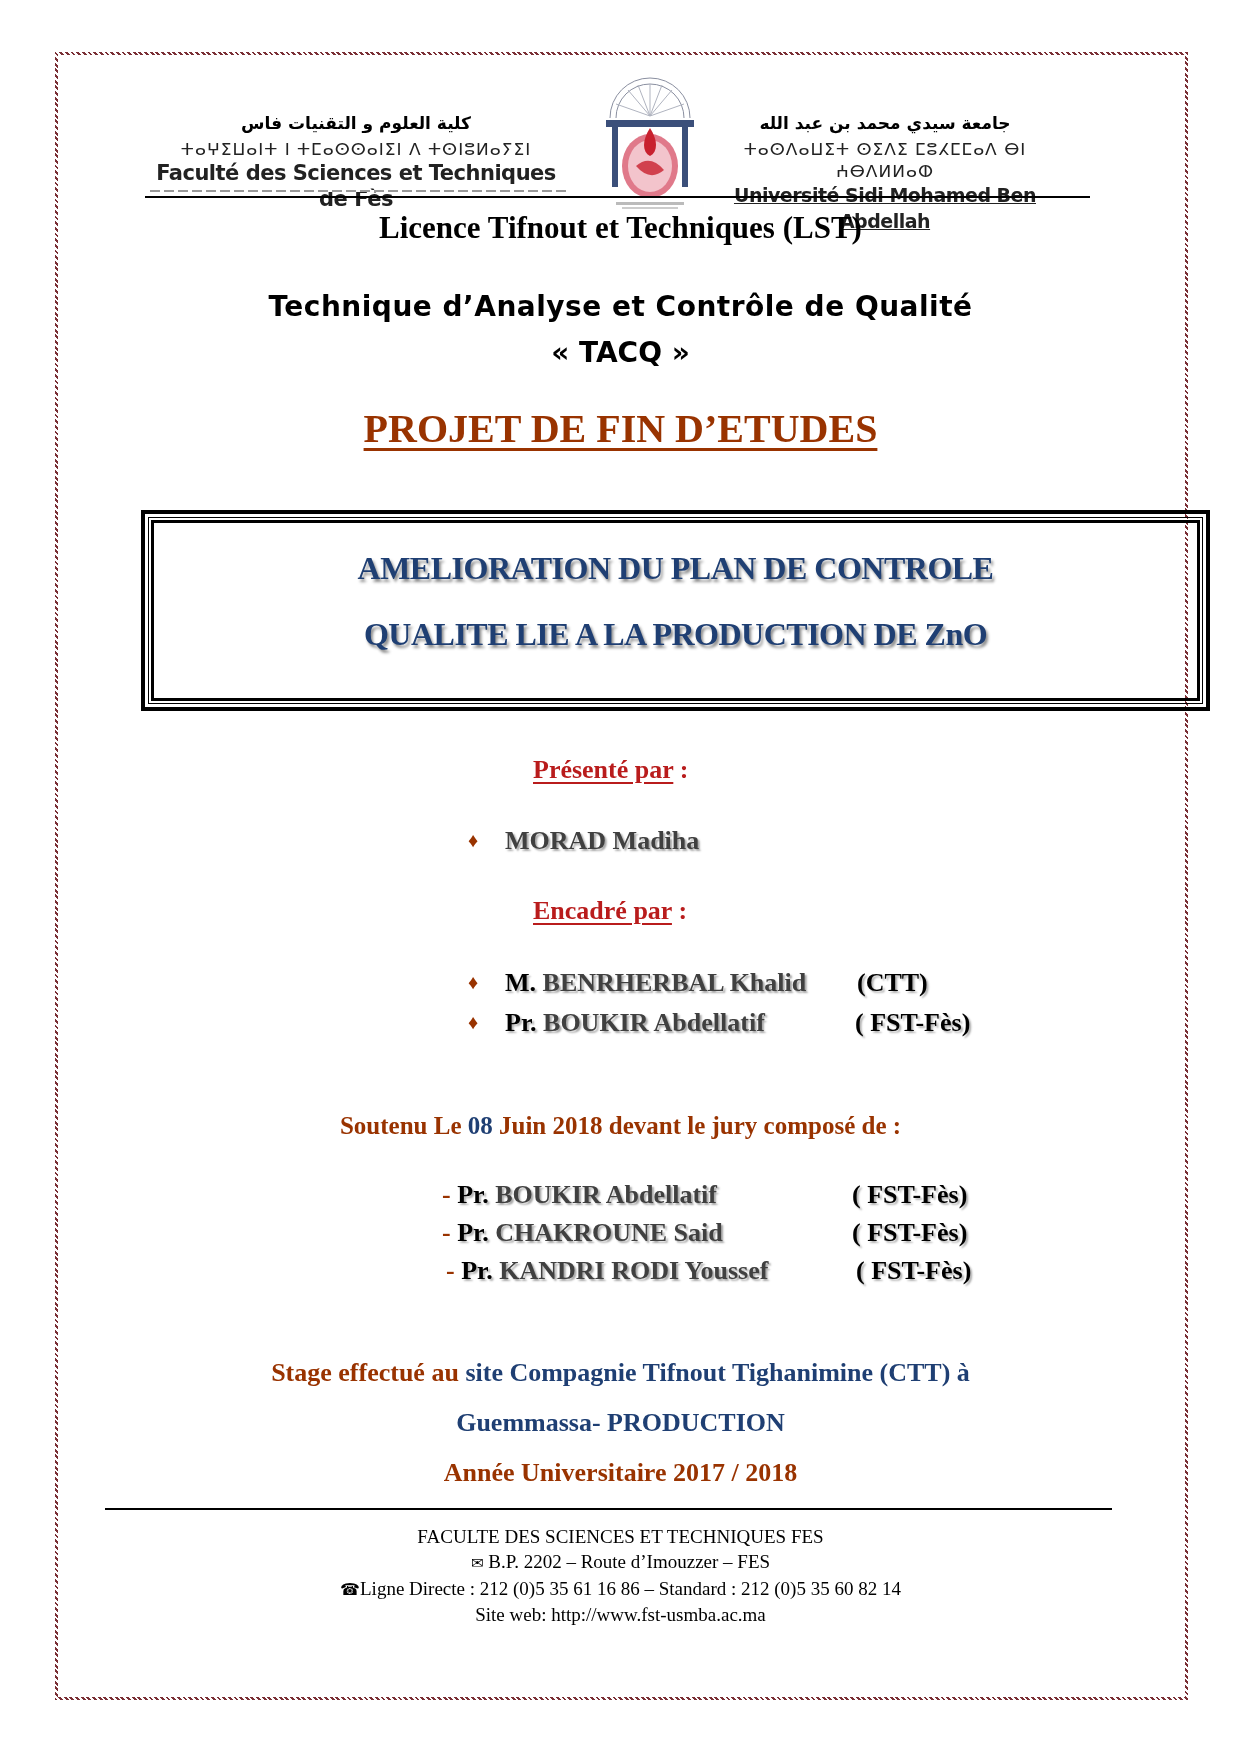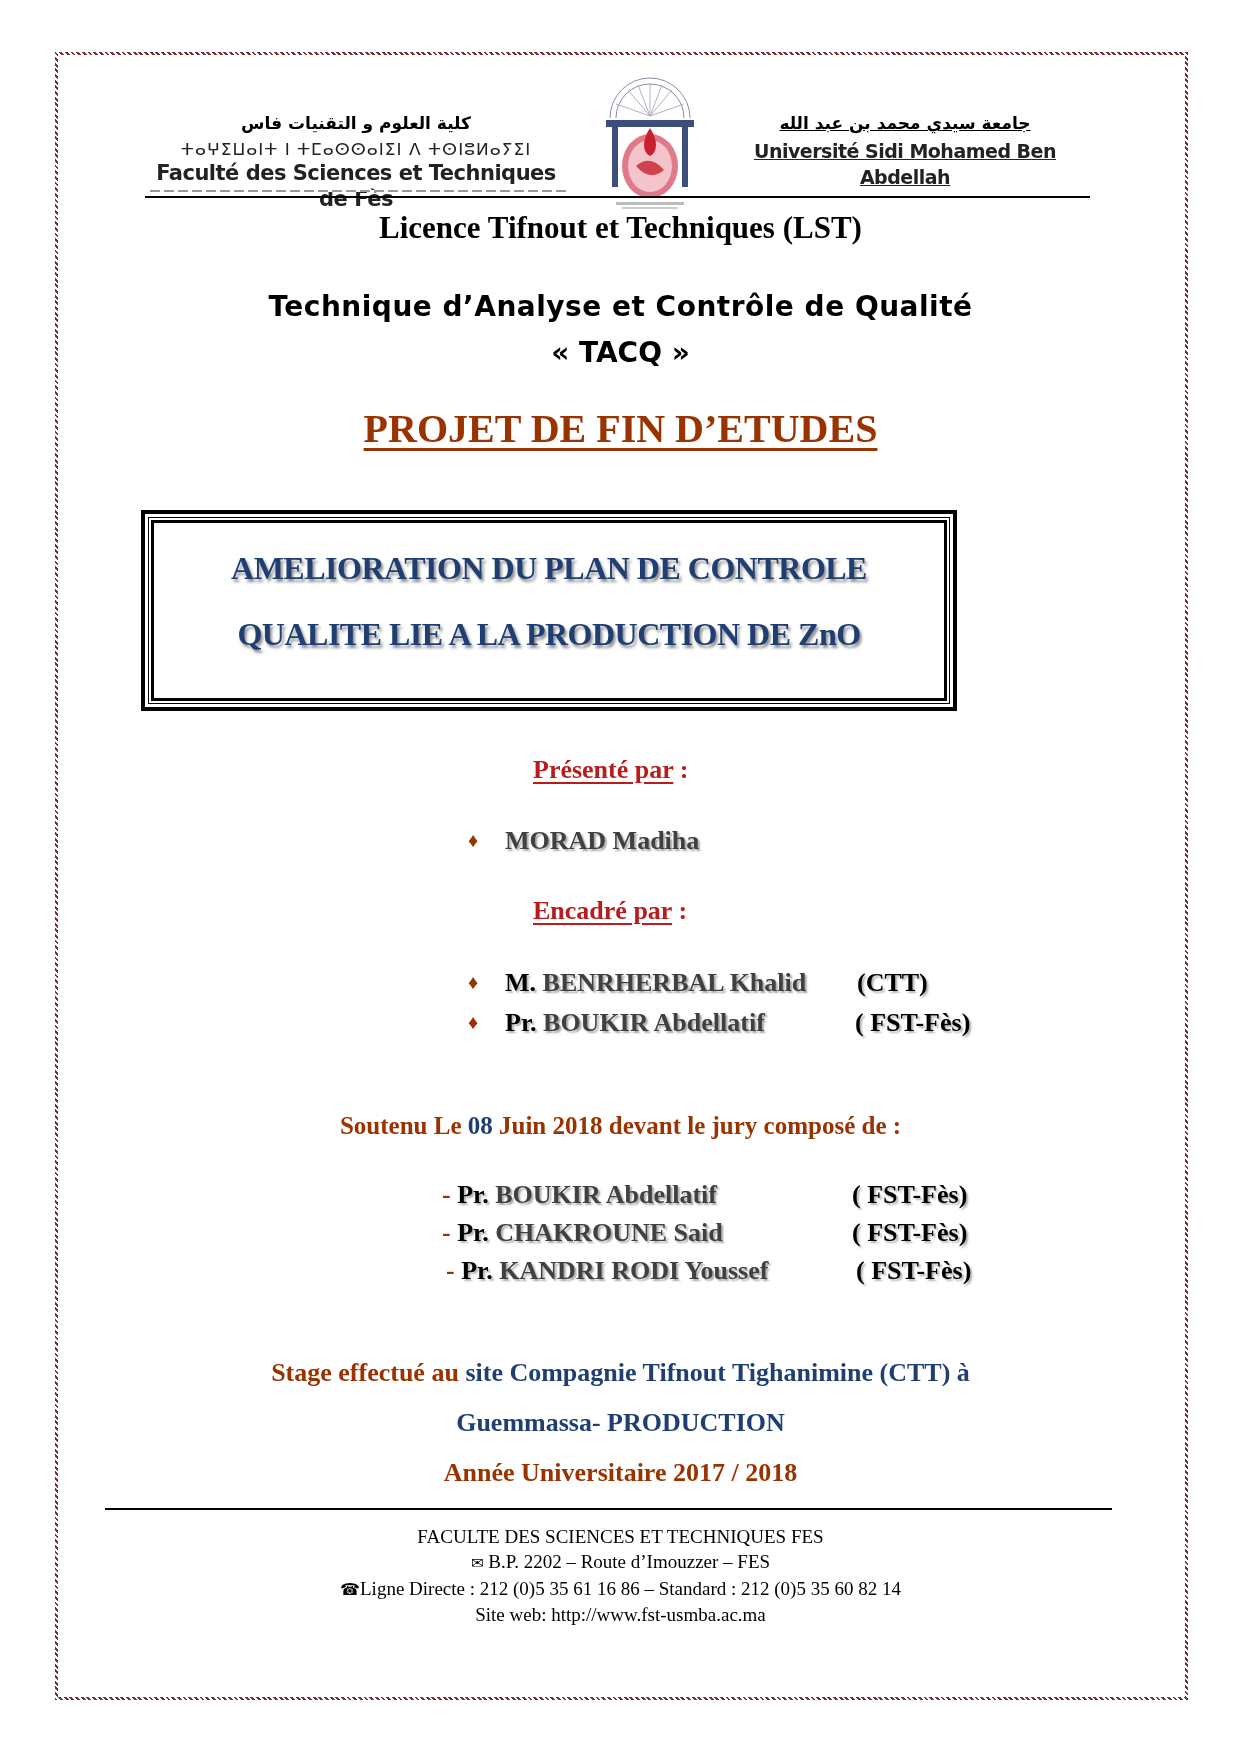--- a/index.html
+++ b/index.html
@@ -6,38 +6,38 @@
   body { width:1241px; height:1754px; position:relative; overflow:hidden;
          font-family:"Liberation Serif", serif; color:#000; }
 
   
   .page-border { position:absolute; left:55px; top:52px; width:1133px; height:1648px;
     box-sizing:border-box;
     border:3px dashed #8a4a4a; border-image: repeating-linear-gradient(45deg,#7a2f35 0 2px,#ffffff 2px 4px) 3; }
 
   
   .hdr-left { position:absolute; left:140px; top:108px; width:432px; text-align:center; }
-  .hdr-right { position:absolute; left:720px; top:108px; width:370px; text-align:center;text-decoration:underline; }
+  .hdr-right { position:absolute; left:700px; top:108px; width:370px; text-align:center; }
   .hdr-arabic { font-family:"DejaVu Sans", sans-serif; font-size:17px; font-weight:bold; direction:rtl; line-height:30px; }
   .hdr-tifi { font-family:"DejaVu Sans", sans-serif; font-size:17px; letter-spacing:1px; line-height:22px; color:#222; }
   .hdr-latin { font-family:"DejaVu Sans", sans-serif; font-size:21px; font-weight:bold; line-height:26px; color:#222; letter-spacing:-0.5px; }
   .hdr-right .hdr-latin { font-size:19px; text-decoration:underline; }
   .hdr-line { position:absolute; left:145px; top:196px; width:945px; height:2px; background:#000; }
   .hdr-dots { position:absolute; left:150px; top:190px; width:420px; height:2px;
     background:repeating-linear-gradient(90deg,#999 0 10px,#fff 10px 14px); }
   .logo { position:absolute; left:598px; top:70px; width:104px; height:142px; }
 
   .center-line { position:absolute; left:0; width:1241px; text-align:center; }
   .lst { top:210px; font-size:31px; font-weight:bold; }
   .filiere { top:290px; font-family:"DejaVu Sans", sans-serif; font-size:28px; font-weight:bold; letter-spacing:0.5px; }
   .acronym { top:336px; font-family:"DejaVu Sans", sans-serif; font-size:28px; font-weight:bold; }
   .pfe { top:405px; font-size:40px; font-weight:bold; color:#993300; }
   .pfe span { text-decoration:underline; text-decoration-thickness:3px; text-underline-offset:6px; }
 
-  .title-box { position:absolute; left:141px; top:510px; width:816px; height:201px; box-sizing:border-box;
+  .title-box { position:absolute; left:141px; top:510px; width:1069px; height:201px; box-sizing:border-box;
     border:4px solid #000; outline:1px solid #000; outline-offset:-8px; }
   .title-box::after { content:""; position:absolute; left:6px; top:6px; right:6px; bottom:6px; border:3px solid #000; }
   .title-line { position:absolute; left:0; width:100%; text-align:center; font-size:32px; font-weight:bold;
     color:#1f3f73; text-shadow:2px 3px 3px rgba(0,0,0,0.45); letter-spacing:-0.5px; }
 
   .label { position:absolute; font-size:26px; font-weight:bold; color:#b91c1c; }
   .label u { text-decoration-thickness:2px; text-underline-offset:4px; }
   .person { position:absolute; font-size:26px; font-weight:bold; }
   .bullet { color:#993300; font-size:20px; position:absolute; left:0; top:3px; }
   .blue { color:#404040; text-shadow:2px 2px 2px rgba(0,0,0,0.35);text-align:center; }
@@ -84,20 +84,21 @@
     <ellipse cx="52" cy="96" rx="22" ry="26" fill="#f3c4cc"></ellipse>
     <path d="M52 58 C44 70 44 82 52 86 C60 82 60 70 52 58Z" fill="#c8202e"></path>
     <path d="M38 96 Q52 84 66 100 Q52 112 38 96Z" fill="#c8202e" opacity="0.8"></path>
     <rect x="18" y="132" width="68" height="3" fill="#bbb"></rect>
     <rect x="24" y="137" width="56" height="2" fill="#ccc"></rect>
   </svg>
 </div>
 
 <div class="hdr-right">
   <div class="hdr-arabic">جامعة سيدي محمد بن عبد الله</div>
+  <div class="hdr-tifi">ⵜⴰⵙⴷⴰⵡⵉⵜ ⵙⵉⴷⵉ ⵎⵓⵃⵎⵎⴰⴷ ⴱⵏ ⵄⴱⴷⵍⵍⴰⵀ</div>
   <div class="hdr-latin">Université Sidi Mohamed Ben Abdellah</div>
 </div>
 <div class="hdr-dots"></div>
 <div class="hdr-line"></div>
 
 <div class="center-line lst">Licence Tifnout et Techniques (LST)</div>
 <div class="center-line filiere">Technique d’Analyse et Contrôle de Qualité</div>
 <div class="center-line acronym">« TACQ »</div>
 <div class="center-line pfe"><span>PROJET DE FIN D’ETUDES</span></div>
 

